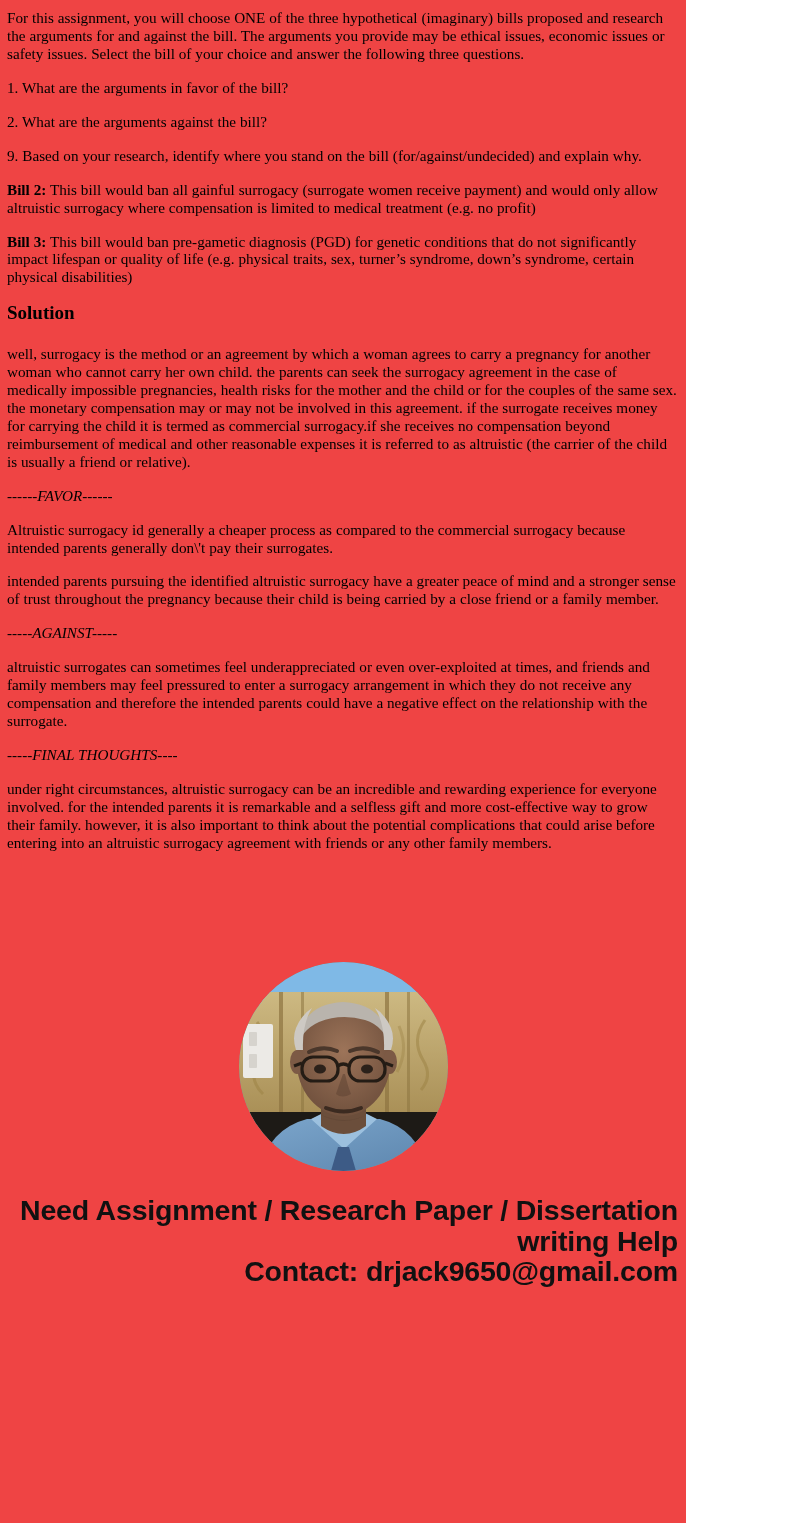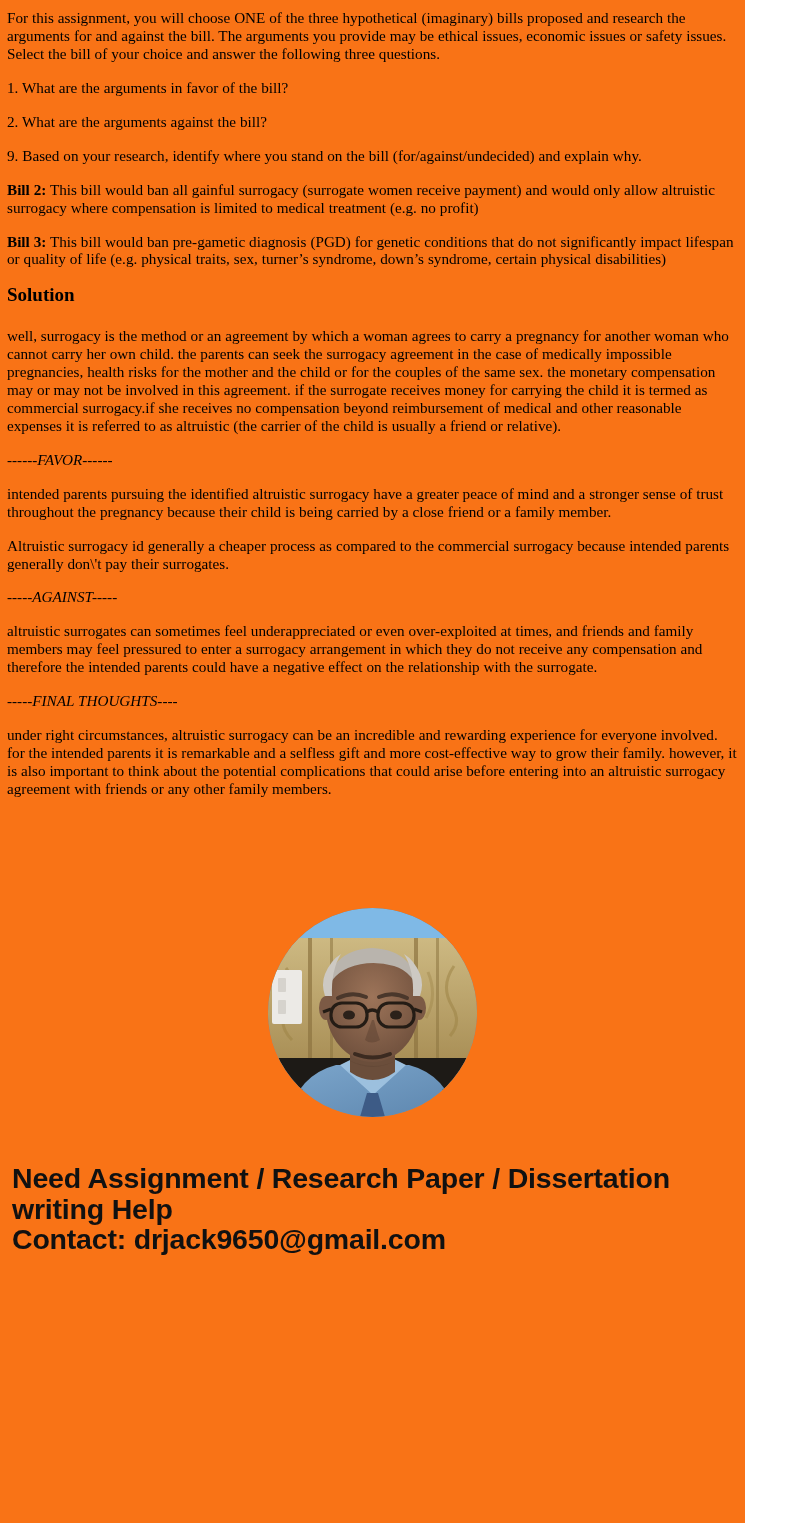--- a/index.html
+++ b/index.html
@@ -8,24 +8,24 @@
     background: #ffffff;
   }
   body {
     width: 794px;
     min-height: 1523px;
     font-family: "Liberation Serif", "DejaVu Serif", serif;
     color: #000000;
     -webkit-font-smoothing: antialiased;
   }
   .page {
-    width: 745px;
+    width: 686px;
     min-height: 1523px;
     position: relative;
-    background: #f97316;
+    background: #ef4444;
     box-sizing: border-box;
   }
 
   
   .doc {
     padding: 0 7px;
     box-sizing: border-box;
   }
   .para {
     font-size: 15.2px;
@@ -70,23 +70,23 @@
     flex: none;
   }
   .avatar svg {
     display: block;
     width: 209px;
     height: 209px;
   }
 
   
   .footer {
-    margin-top: 46px;
-    padding: 0 24px 10px 12px;
-    text-align: left;
+    margin-top: 24px;
+    padding: 0 8px 10px 12px;
+    text-align: right;
     font-family: "Liberation Sans", "DejaVu Sans", sans-serif;
     font-weight: bold;
     color: #111111;
   }
   .footer-line-1 {
     font-size: 28.5px;
     line-height: 1.08;
     letter-spacing: -0.2px;
     margin: 0;
   }
@@ -114,22 +114,22 @@
     <p class="para"><span class="lead">Bill 2:</span> <span>This bill would ban all gainful surrogacy (surrogate women receive payment) and would only allow altruistic surrogacy where compensation is limited to medical treatment (e.g. no profit)</span></p>
 
     <p class="para"><span class="lead">Bill 3:</span> <span>This bill would ban pre-gametic diagnosis (PGD) for genetic conditions that do not significantly impact lifespan or quality of life (e.g. physical traits, sex, turner’s syndrome, down’s syndrome, certain physical disabilities)</span></p>
 
     <h2 class="section-heading">Solution</h2>
 
     <p class="para">well, surrogacy is the method or an agreement by which a woman agrees to carry a pregnancy for another woman who cannot carry her own child. the parents can seek the surrogacy agreement in the case of medically impossible pregnancies, health risks for the mother and the child or for the couples of the same sex. the monetary compensation may or may not be involved in this agreement. if the surrogate receives money for carrying the child it is termed as commercial surrogacy.if she receives no compensation beyond reimbursement of medical and other reasonable expenses it is referred to as altruistic (the carrier of the child is usually a friend or relative).</p>
 
     <p class="divider-line">------FAVOR------</p>
 
+    <p class="para">Altruistic surrogacy id generally a cheaper process as compared to the commercial surrogacy because intended parents generally don\'t pay their surrogates.</p>
     <p class="para">intended parents pursuing the identified altruistic surrogacy have a greater peace of mind and a stronger sense of trust throughout the pregnancy because their child is being carried by a close friend or a family member.</p>
-    <p class="para">Altruistic surrogacy id generally a cheaper process as compared to the commercial surrogacy because intended parents generally don\'t pay their surrogates.</p>
 
     <p class="divider-line">-----AGAINST-----</p>
 
     <p class="para">altruistic surrogates can sometimes feel underappreciated or even over-exploited at times, and friends and family members may feel pressured to enter a surrogacy arrangement in which they do not receive any compensation and therefore the intended parents could have a negative effect on the relationship with the surrogate.</p>
 
     <p class="divider-line">-----FINAL THOUGHTS----</p>
 
     <p class="para">under right circumstances, altruistic surrogacy can be an incredible and rewarding experience for everyone involved. for the intended parents it is remarkable and a selfless gift and more cost-effective way to grow their family. however, it is also important to think about the potential complications that could arise before entering into an altruistic surrogacy agreement with friends or any other family members.</p>
 
   </div>

